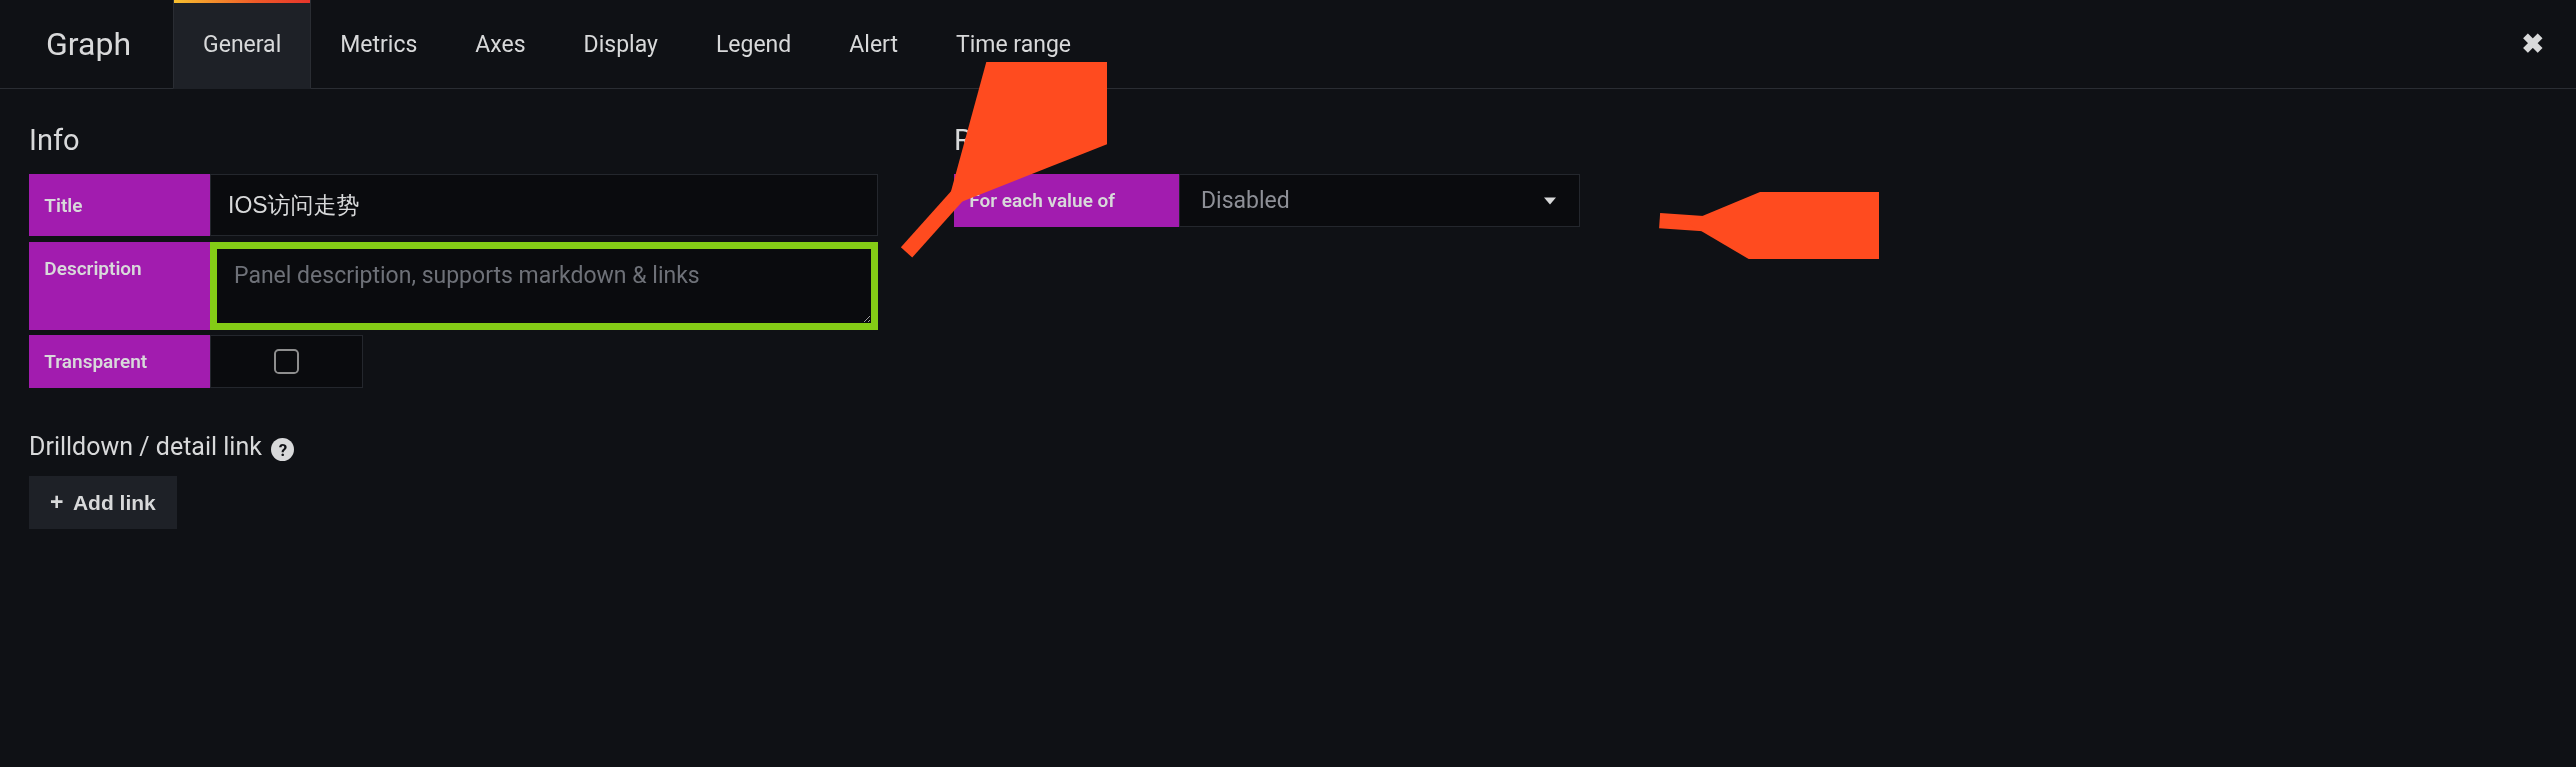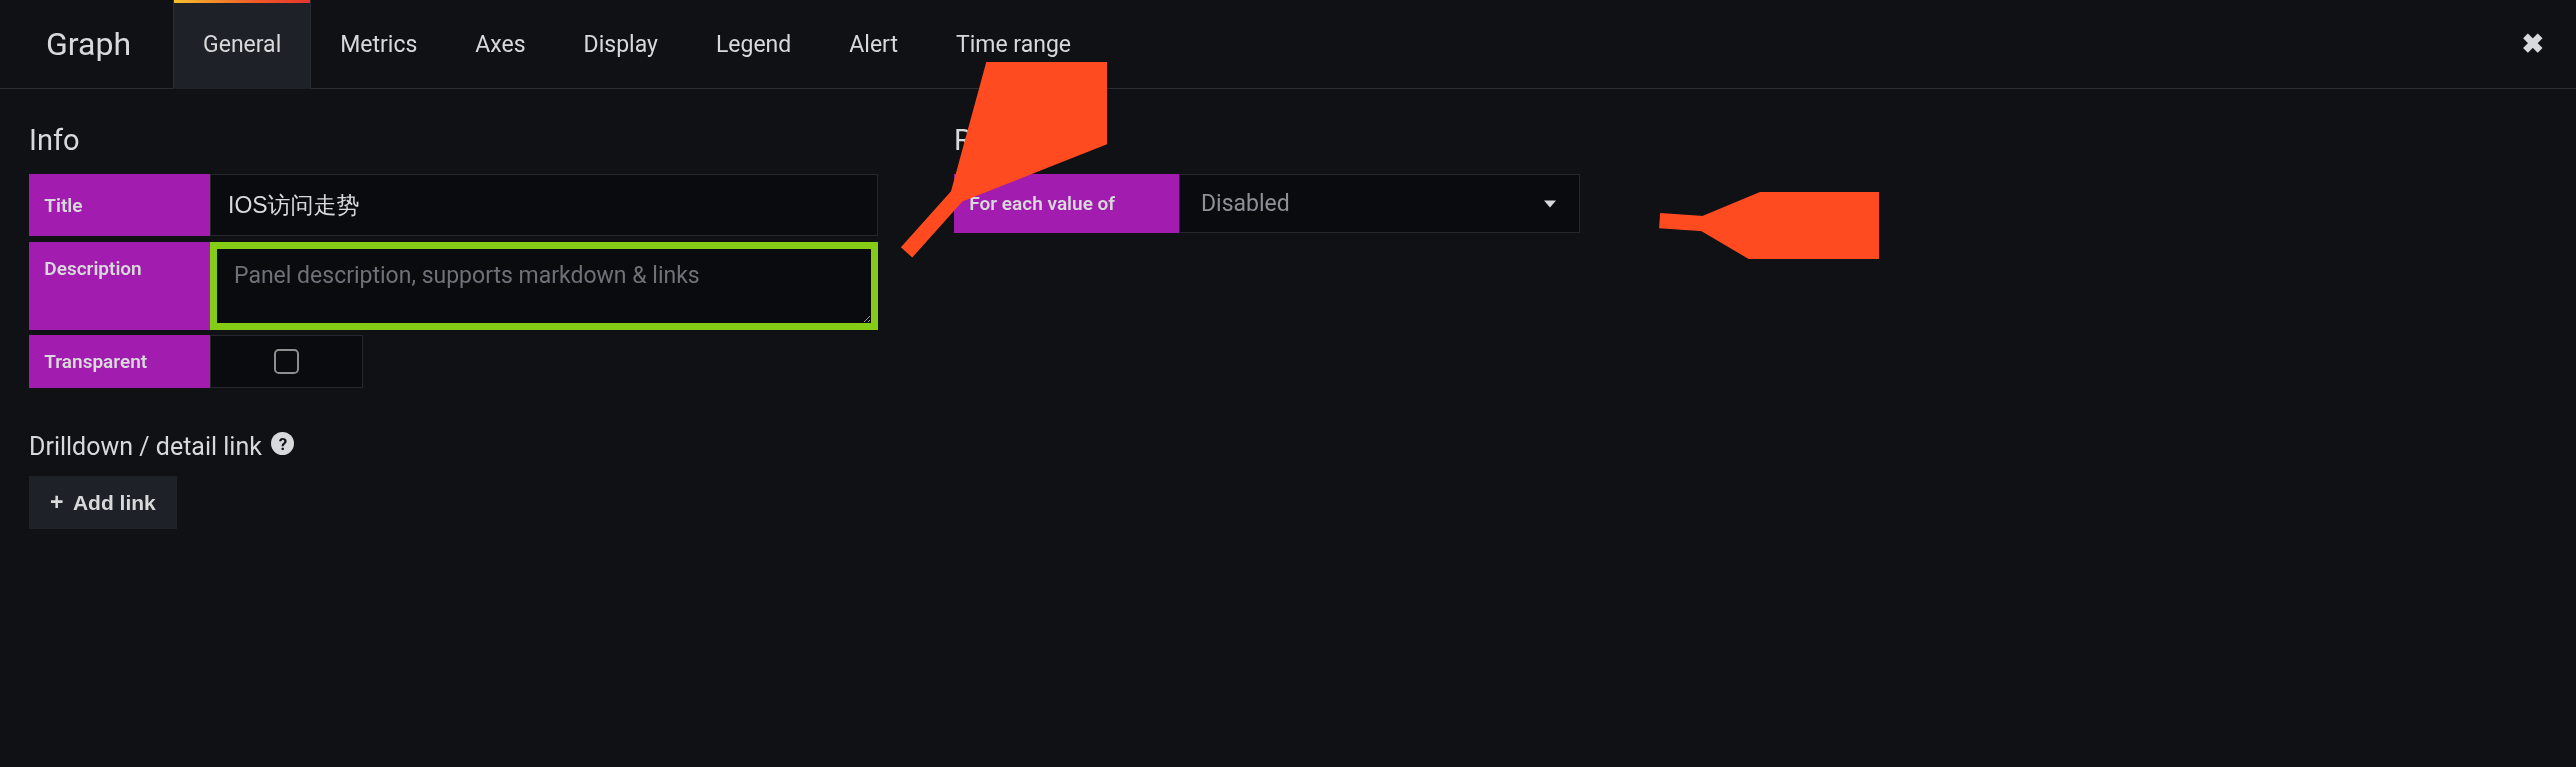--- a/index.html
+++ b/index.html
@@ -130,21 +130,21 @@
   .checkbox {
     width: 25px;
     height: 25px;
     border: 2.9px solid #8e8e8e;
     border-radius: 4.8px;
     cursor: pointer;
   }
   .select-wrap {
     background: #0a0b0e;
     border: 1px solid #24272d;
-    height: 59px;
+    height: 53px;
     width: 401px;
     display: flex;
     align-items: center;
     padding: 0 21px;
     position: relative;
     cursor: pointer;
   }
   .select-value { color: #8e9097; font-size: 23px; }
   .caret {
     position: absolute;
@@ -157,21 +157,21 @@
     border-top: 7.6px solid #d8d9da;
   }
   .drilldown {
     padding: 0 29px 38px 29px;
   }
   .drilldown-heading {
     font-size: 25px;
     color: #d8d9da;
     font-weight: 400;
     display: flex;
-    align-items: flex-start;
+    align-items: flex-end;
     gap: 9.5px;
     margin-bottom: 15.3px;
   }
   .help-icon {
     width: 23px; height: 23px;
     border-radius: 50%;
     background: #d8d9da;
     color: #0f1115;
     font-size: 17px;
     font-weight: 700;

